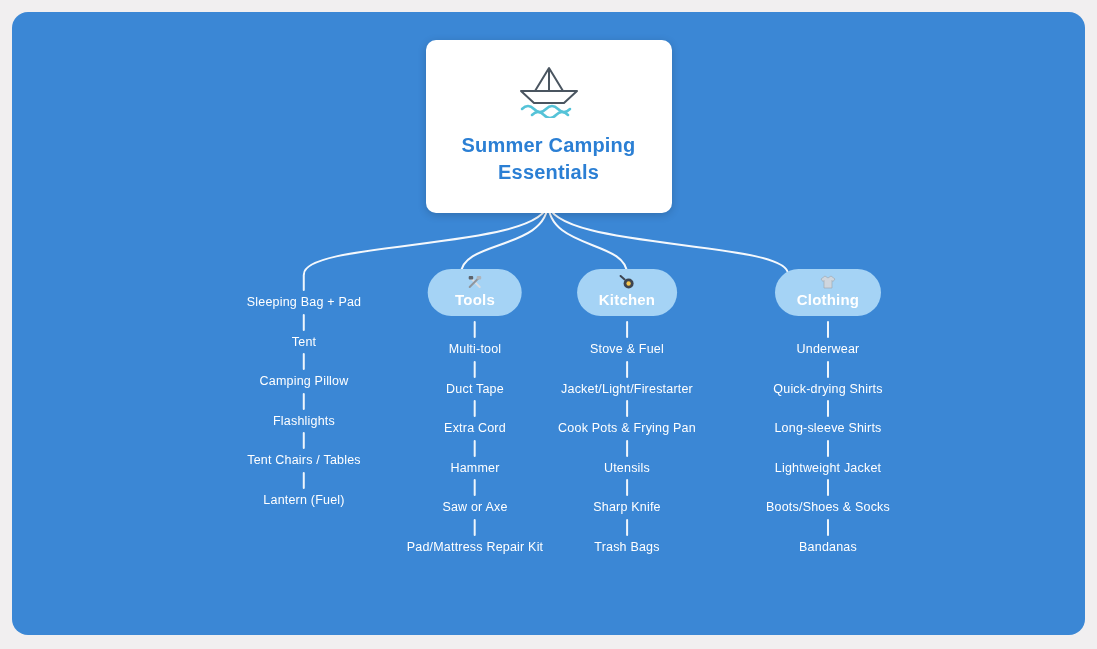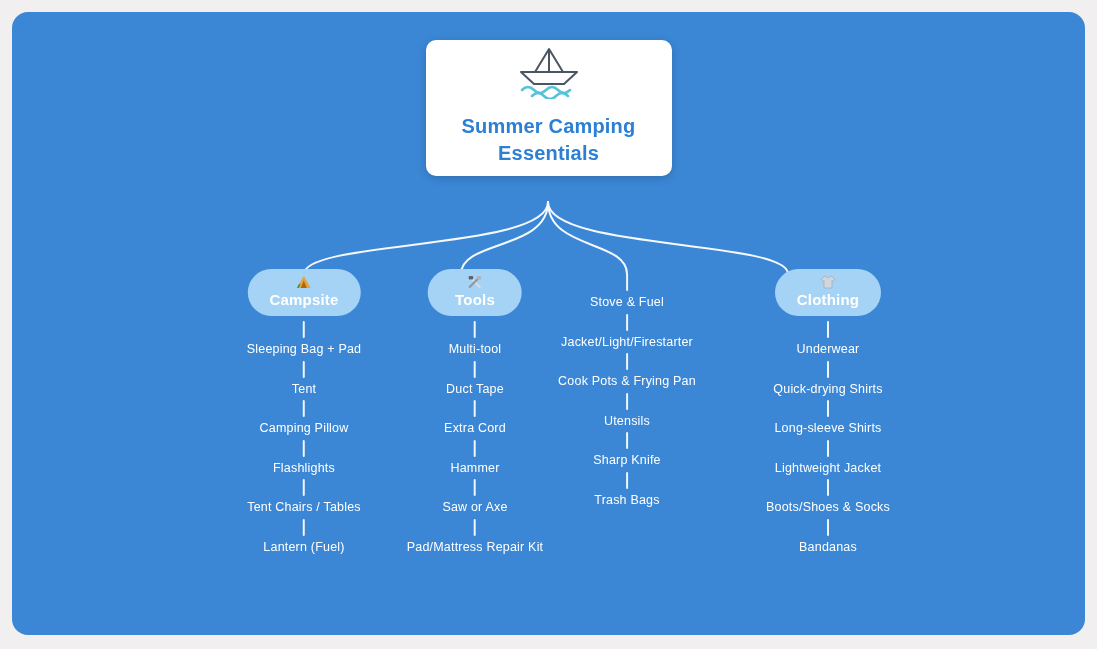--- a/index.html
+++ b/index.html
@@ -10,21 +10,21 @@
 
   .panel {
     position:absolute; left:12px; top:12px; right:12px; bottom:14px;
     background:#3b87d5; border-radius:16px;
   }
 
   .curves { position:absolute; left:0; top:0; width:1073px; height:623px; pointer-events:none; }
 
   .root-card {
     position:absolute; top:28px; left:50%; transform:translateX(-50%);
-    width:246px; height:136px; background:#ffffff; border-radius:10px;
+    width:246px; height:173px; background:#ffffff; border-radius:10px;
     box-shadow:0 2px 8px rgba(0,0,0,0.18);
     display:flex; flex-direction:column; align-items:center; justify-content:center;
     gap:10px; cursor:pointer;
   }
   .root-card .boat { margin-top:-4px; }
   .root-title {
     width:190px; text-align:center; color:#2b7fd4; font-weight:bold;
     font-size:20px; line-height:1.35; letter-spacing:0.2px;
   }
 
@@ -69,30 +69,20 @@
           <path d="M9 27 L65 27 L52 39 L22 39 Z" fill="#ffffff" stroke="#4a5560" stroke-width="2" stroke-linejoin="round"></path>
           <path d="M10 45 q6 -6 12 0 q6 6 12 0 q6 -6 12 0 q6 6 12 0" stroke="#55c3d8" stroke-width="2.5" fill="none" stroke-linecap="round"></path>
           <path d="M20 51 q6 -6 12 0 q6 6 12 0 q6 -6 12 0" stroke="#55c3d8" stroke-width="2.5" fill="none" stroke-linecap="round"></path>
         </svg>
       </span>
       <div class="root-title">Summer Camping Essentials</div>
     </div>
 
     <div>
         <div class="branch-column" style="left: 292px;">
-          <div class="pill">
-            <span class="pill-icon">
-              <svg width="16" height="14" viewBox="0 0 16 14">
-                <path d="M8 1 L15 13 L1 13 Z" fill="#e8a33d"></path>
-                <path d="M8 5.5 L11 13 L5 13 Z" fill="#a8690f"></path>
-                <path d="M2 13 L4 9" stroke="#3f8f4a" stroke-width="1.6"></path>
-              </svg>
-            </span>
-            <span class="pill-label">Campsite</span>
-          </div>
           <div class="v-line"></div>
           <div class="leaf-label">Sleeping Bag + Pad</div>
           <div class="v-line"></div>
           <div class="leaf-label">Tent</div>
           <div class="v-line"></div>
           <div class="leaf-label">Camping Pillow</div>
           <div class="v-line"></div>
           <div class="leaf-label">Flashlights</div>
           <div class="v-line"></div>
           <div class="leaf-label">Tent Chairs / Tables</div>
@@ -118,20 +108,30 @@
           <div class="v-line"></div>
           <div class="leaf-label">Extra Cord</div>
           <div class="v-line"></div>
           <div class="leaf-label">Hammer</div>
           <div class="v-line"></div>
           <div class="leaf-label">Saw or Axe</div>
           <div class="v-line"></div>
           <div class="leaf-label">Pad/Mattress Repair Kit</div>
         </div>
         <div class="branch-column" style="left: 615px;">
+          <div class="pill">
+            <span class="pill-icon">
+              <svg width="16" height="14" viewBox="0 0 16 14">
+                <circle cx="9.5" cy="8.5" r="5" fill="#3d4450"></circle>
+                <circle cx="9.5" cy="8.5" r="2.2" fill="#f5c64f"></circle>
+                <path d="M5.5 4.5 L1.5 1" stroke="#3d4450" stroke-width="2" stroke-linecap="round"></path>
+              </svg>
+            </span>
+            <span class="pill-label">Kitchen</span>
+          </div>
           <div class="v-line"></div>
           <div class="leaf-label">Stove &amp; Fuel</div>
           <div class="v-line"></div>
           <div class="leaf-label">Jacket/Light/Firestarter</div>
           <div class="v-line"></div>
           <div class="leaf-label">Cook Pots &amp; Frying Pan</div>
           <div class="v-line"></div>
           <div class="leaf-label">Utensils</div>
           <div class="v-line"></div>
           <div class="leaf-label">Sharp Knife</div>

